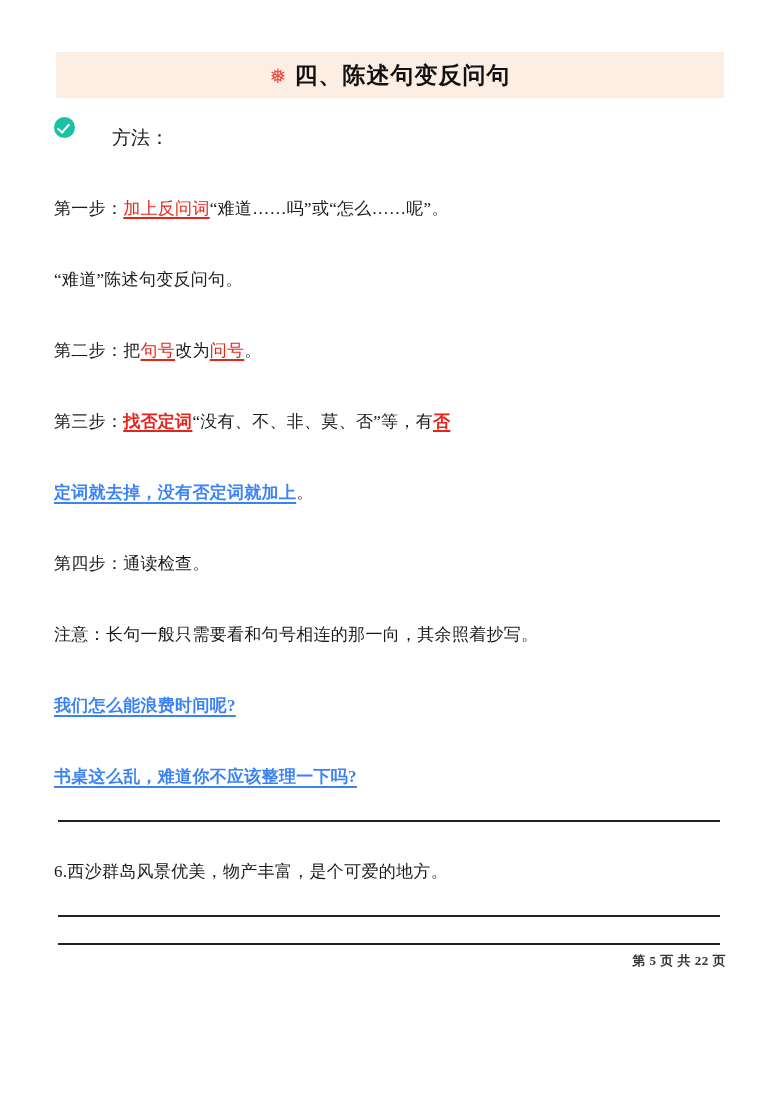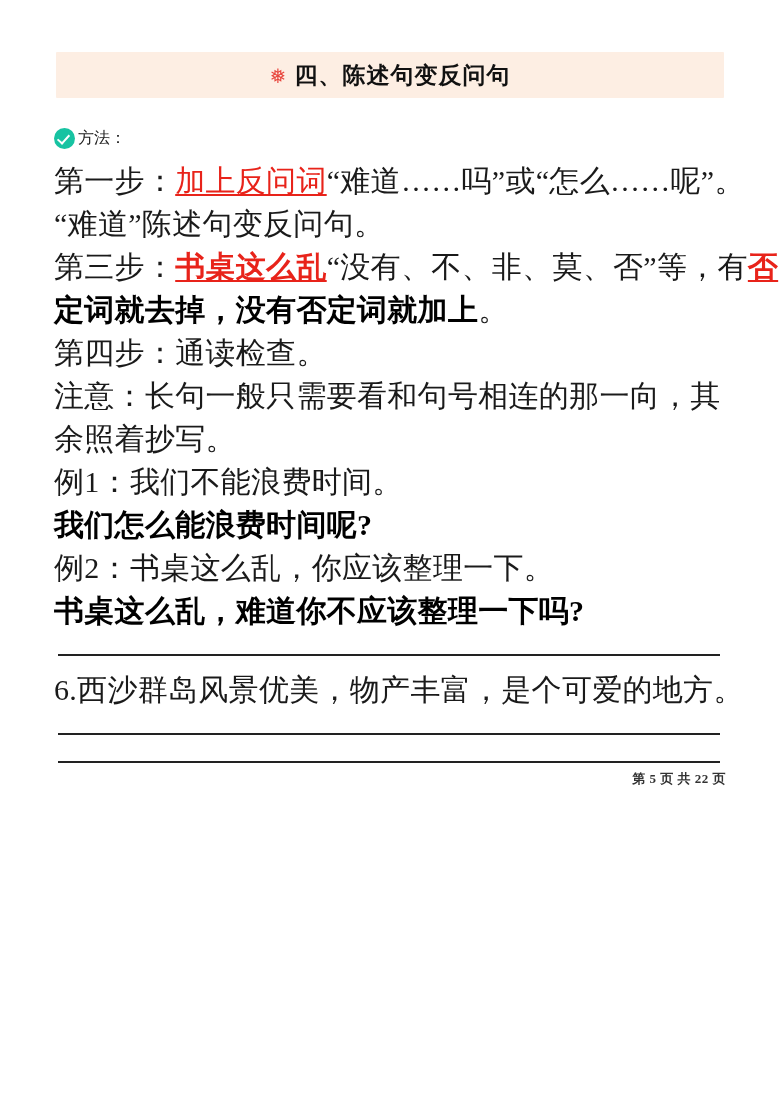--- a/index.html
+++ b/index.html
@@ -44,48 +44,50 @@
   .title-text {
     font-family: Liberation Serif, serif;
     font-weight: bold;
     font-size: 23px;
     letter-spacing: 1px;
     color: #111;
   }
 
   
   .line {
-    font-size: 30px;
+    font-size: 17px;
     line-height: 43px;
     letter-spacing: 0.3px;
     white-space: nowrap;
+    margin-top: 28px;
   }
   .line.wrap { white-space: normal; }
 
   .blk { color: #1a1a1a; }
   .red-u {
     color: #e8231a;
     text-decoration: underline;
     text-underline-offset: 3px;
     text-decoration-thickness: 1.5px;
   }
   .red-line {
-    color: #000000;
+    color: #3b82f6;
     font-weight: bold;
+    text-decoration: underline;
     text-underline-offset: 4px;
     text-decoration-thickness: 1.5px;
   }
   .bold { font-weight: bold; }
 
   
   .bullet-row {
     display: flex;
-    align-items: center;
-    font-size: 16px;
+    font-size: 19px;
     line-height: 43px;
+    gap: 34px;
   }
   .check {
     width: 21px;
     height: 21px;
     border-radius: 50%;
     background: #17c3a2;
     display: inline-block;
     position: relative;
     margin-right: 3px;
     flex: 0 0 auto;
@@ -140,40 +142,41 @@
   </div>
 
   <div class="line">
     <span class="blk">第一步：</span><span class="red-u">加上反问词</span><span class="blk">“难道……吗”或“怎么……呢”。</span>
   </div>
 
   <div class="line">
     <span class="blk">“难道”陈述句变反问句。</span>
   </div>
 
+  <div class="line">
+    <span class="blk">第二步：</span><span class="blk">把</span><span class="red-u">句号</span><span class="blk">改为</span><span class="red-u">问号</span><span class="blk">。</span>
+  </div>
 
   <div class="line">
-    <span class="blk">第三步：</span><span class="red-u bold">书桌这么乱</span><span class="blk">“没有、不、非、莫、否”等，有</span><span class="red-u bold">否</span>
+    <span class="blk">第三步：</span><span class="red-u bold">找否定词</span><span class="blk">“没有、不、非、莫、否”等，有</span><span class="red-u bold">否</span>
   </div>
   <div class="line">
     <span class="red-line">定词就去掉，没有否定词就加上</span><span class="blk">。</span>
   </div>
 
   <div class="line">
     <span class="blk">第四步：</span><span class="blk">通读检查。</span>
   </div>
 
   <div class="line wrap">注意：长句一般只需要看和句号相连的那一向，其余照着抄写。</div>
 
-  <div class="line">例1：我们不能浪费时间。</div>
   <div class="line">
     <span class="red-line">我们怎么能浪费时间呢?</span>
   </div>
 
-  <div class="line">例2：书桌这么乱，你应该整理一下。</div>
   <div class="line">
     <span class="red-line">书桌这么乱，难道你不应该整理一下吗?</span>
   </div>
 
 
   <div class="blank"></div>
 
   <div class="line">6.西沙群岛风景优美，物产丰富，是个可爱的地方。</div>
   <div class="blank"></div>
 

